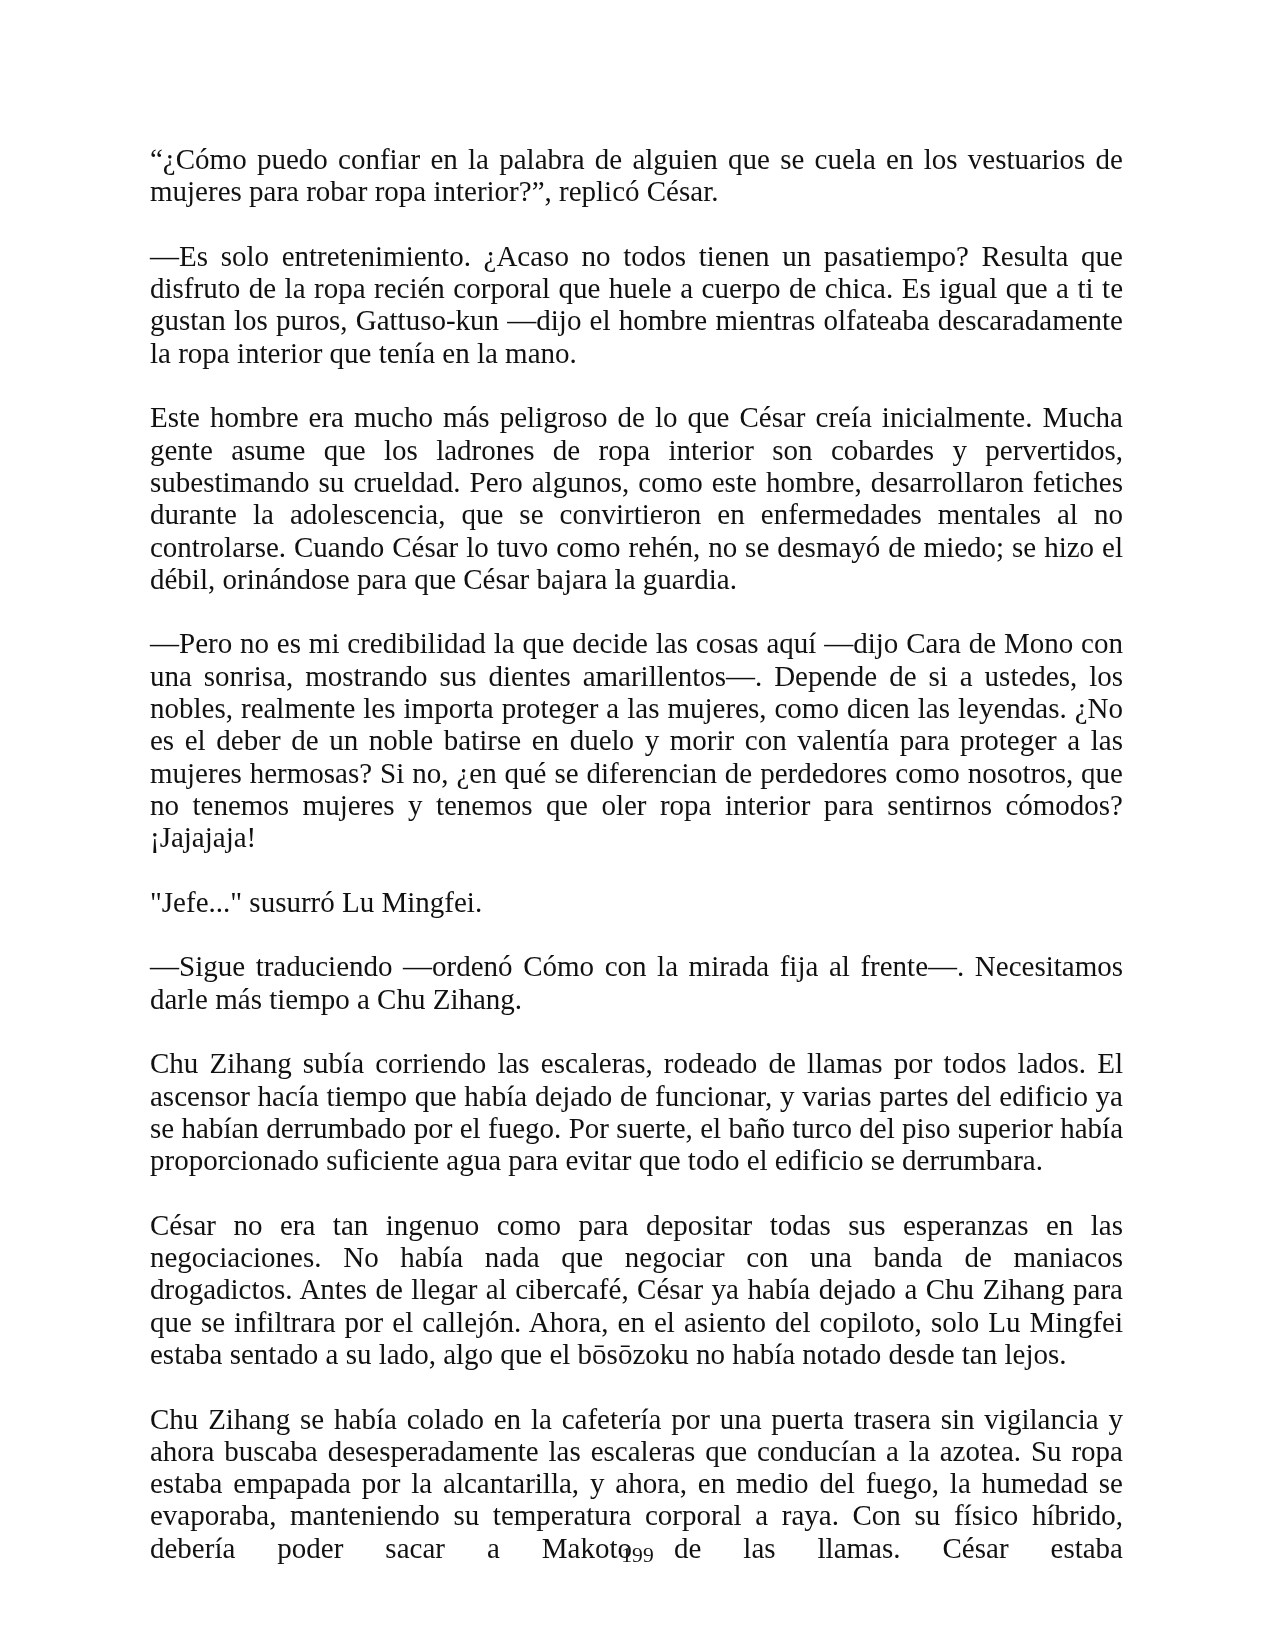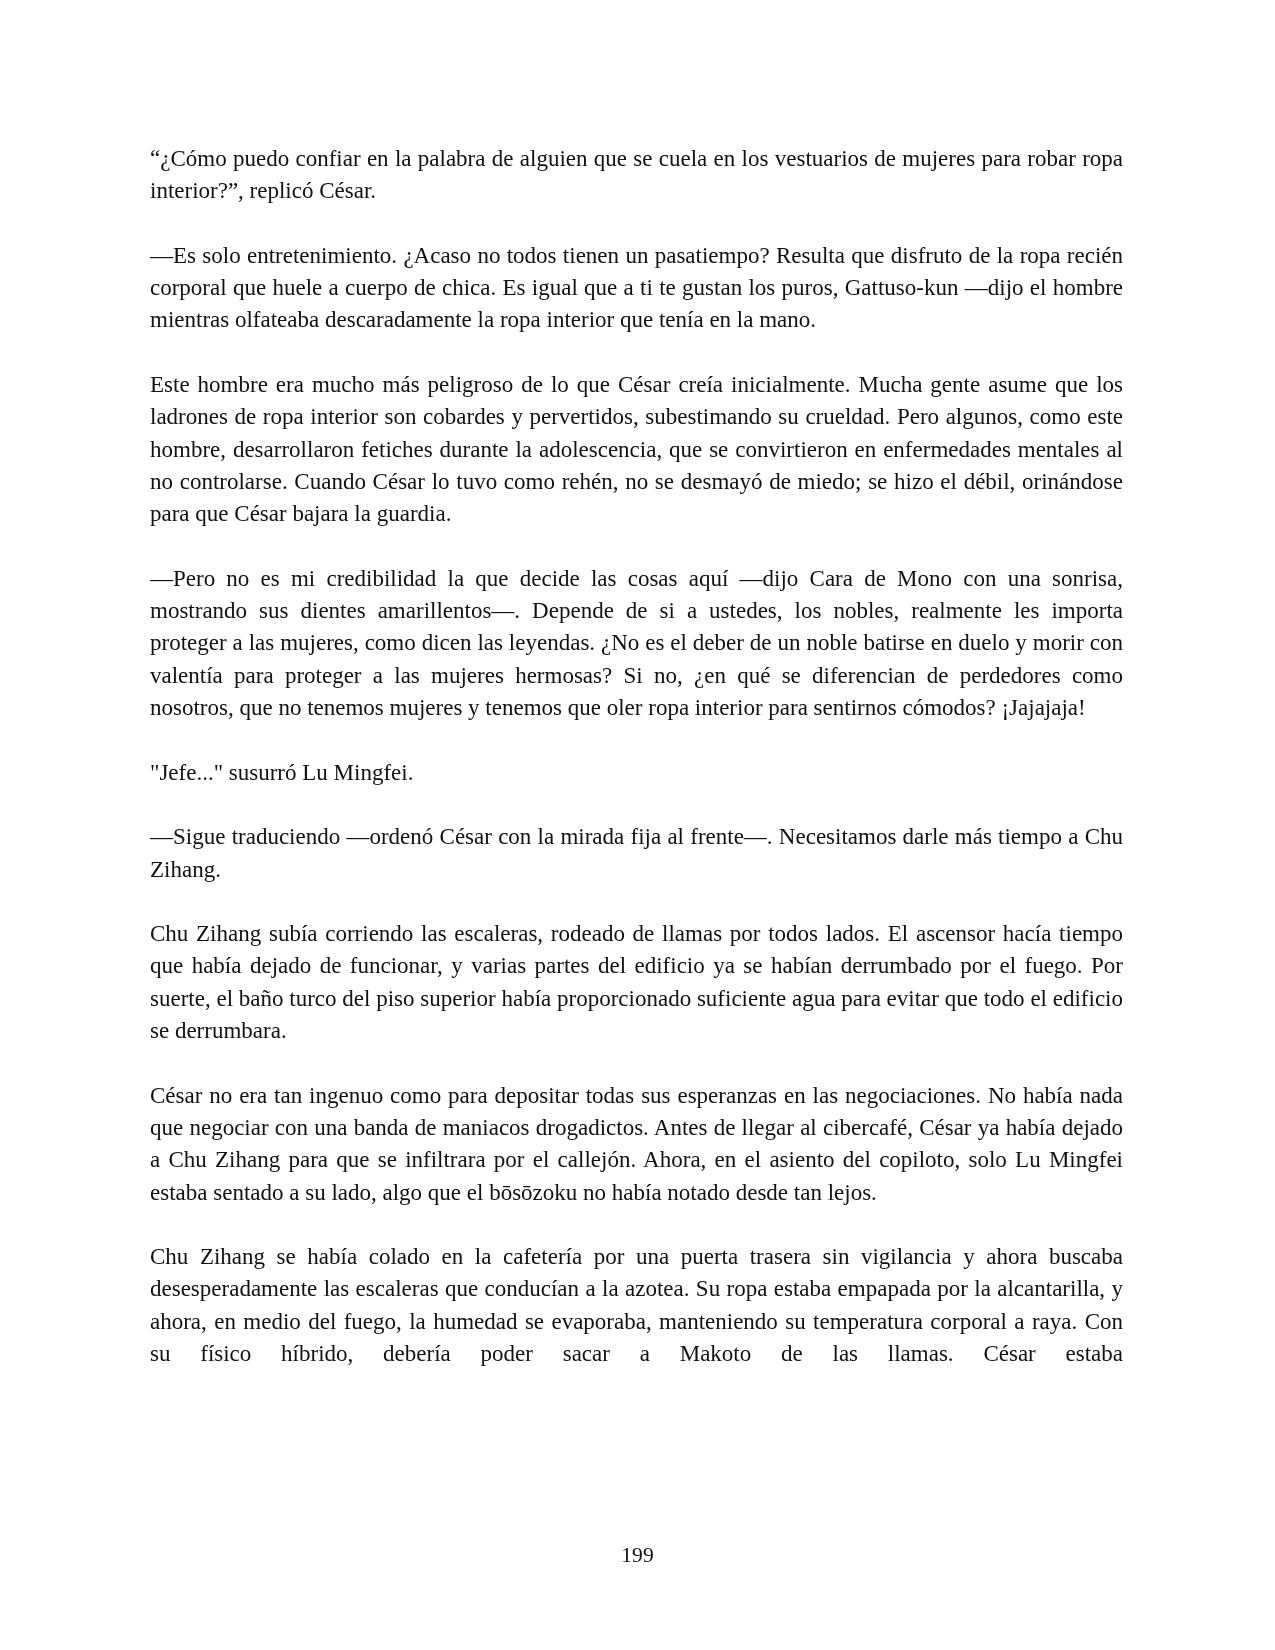--- a/index.html
+++ b/index.html
@@ -21,21 +21,21 @@
       top: 0;
       width: 1275px;
       height: 1650px;
       background: #ffffff;
     }
     .body-text {
       position: absolute;
       left: 150px;
       top: 143px;
       width: 973px;
-      font-size: 23px;
+      font-size: 29px;
       line-height: 32.3px;
     }
     .para {
       margin: 0 0 32.3px 0;
       text-align: justify;
       text-align-last: left;
       hyphens: none;
     }
     .page-number {
       position: absolute;
@@ -50,19 +50,19 @@
 </head>
 <body>
 
 <div class="page">
   <div class="body-text">
     <p class="para">“¿Cómo puedo confiar en la palabra de alguien que se cuela en los vestuarios de mujeres para robar ropa interior?”, replicó César.</p>
     <p class="para">—Es solo entretenimiento. ¿Acaso no todos tienen un pasatiempo? Resulta que disfruto de la ropa recién corporal que huele a cuerpo de chica. Es igual que a ti te gustan los puros, Gattuso-kun —dijo el hombre mientras olfateaba descaradamente la ropa interior que tenía en la mano.</p>
     <p class="para">Este hombre era mucho más peligroso de lo que César creía inicialmente. Mucha gente asume que los ladrones de ropa interior son cobardes y pervertidos, subestimando su crueldad. Pero algunos, como este hombre, desarrollaron fetiches durante la adolescencia, que se convirtieron en enfermedades mentales al no controlarse. Cuando César lo tuvo como rehén, no se desmayó de miedo; se hizo el débil, orinándose para que César bajara la guardia.</p>
     <p class="para">—Pero no es mi credibilidad la que decide las cosas aquí —dijo Cara de Mono con una sonrisa, mostrando sus dientes amarillentos—. Depende de si a ustedes, los nobles, realmente les importa proteger a las mujeres, como dicen las leyendas. ¿No es el deber de un noble batirse en duelo y morir con valentía para proteger a las mujeres hermosas? Si no, ¿en qué se diferencian de perdedores como nosotros, que no tenemos mujeres y tenemos que oler ropa interior para sentirnos cómodos? ¡Jajajaja!</p>
     <p class="para">"Jefe..." susurró Lu Mingfei.</p>
-    <p class="para">—Sigue traduciendo —ordenó César con la mirada fija al frente—. Necesitamos darle más tiempo a Chu Zihang.</p>
+    <p class="para">—Sigue traduciendo —ordenó Cómo con la mirada fija al frente—. Necesitamos darle más tiempo a Chu Zihang.</p>
     <p class="para">Chu Zihang subía corriendo las escaleras, rodeado de llamas por todos lados. El ascensor hacía tiempo que había dejado de funcionar, y varias partes del edificio ya se habían derrumbado por el fuego. Por suerte, el baño turco del piso superior había proporcionado suficiente agua para evitar que todo el edificio se derrumbara.</p>
     <p class="para">César no era tan ingenuo como para depositar todas sus esperanzas en las negociaciones. No había nada que negociar con una banda de maniacos drogadictos. Antes de llegar al cibercafé, César ya había dejado a Chu Zihang para que se infiltrara por el callejón. Ahora, en el asiento del copiloto, solo Lu Mingfei estaba sentado a su lado, algo que el bōsōzoku no había notado desde tan lejos.</p>
     <p class="para" style="text-align-last: justify;">Chu Zihang se había colado en la cafetería por una puerta trasera sin vigilancia y ahora buscaba desesperadamente las escaleras que conducían a la azotea. Su ropa estaba empapada por la alcantarilla, y ahora, en medio del fuego, la humedad se evaporaba, manteniendo su temperatura corporal a raya. Con su físico híbrido, debería poder sacar a Makoto de las llamas. César estaba</p>
   </div>
   <div class="page-number">199</div>
 </div>
 
 </body></html>

